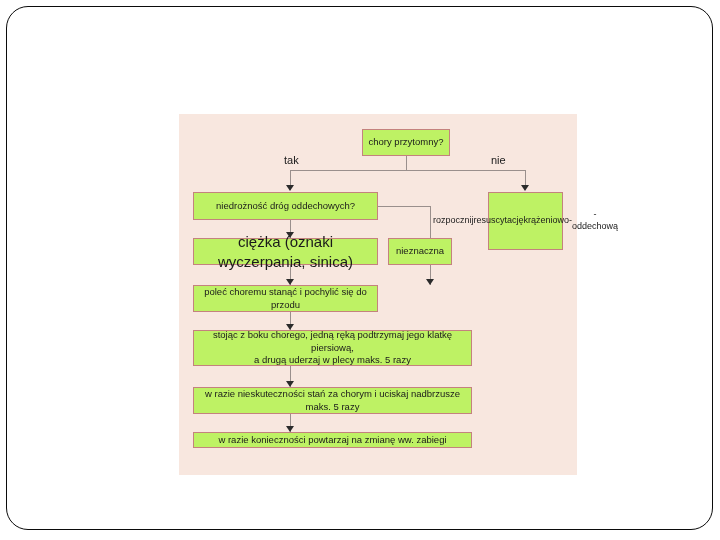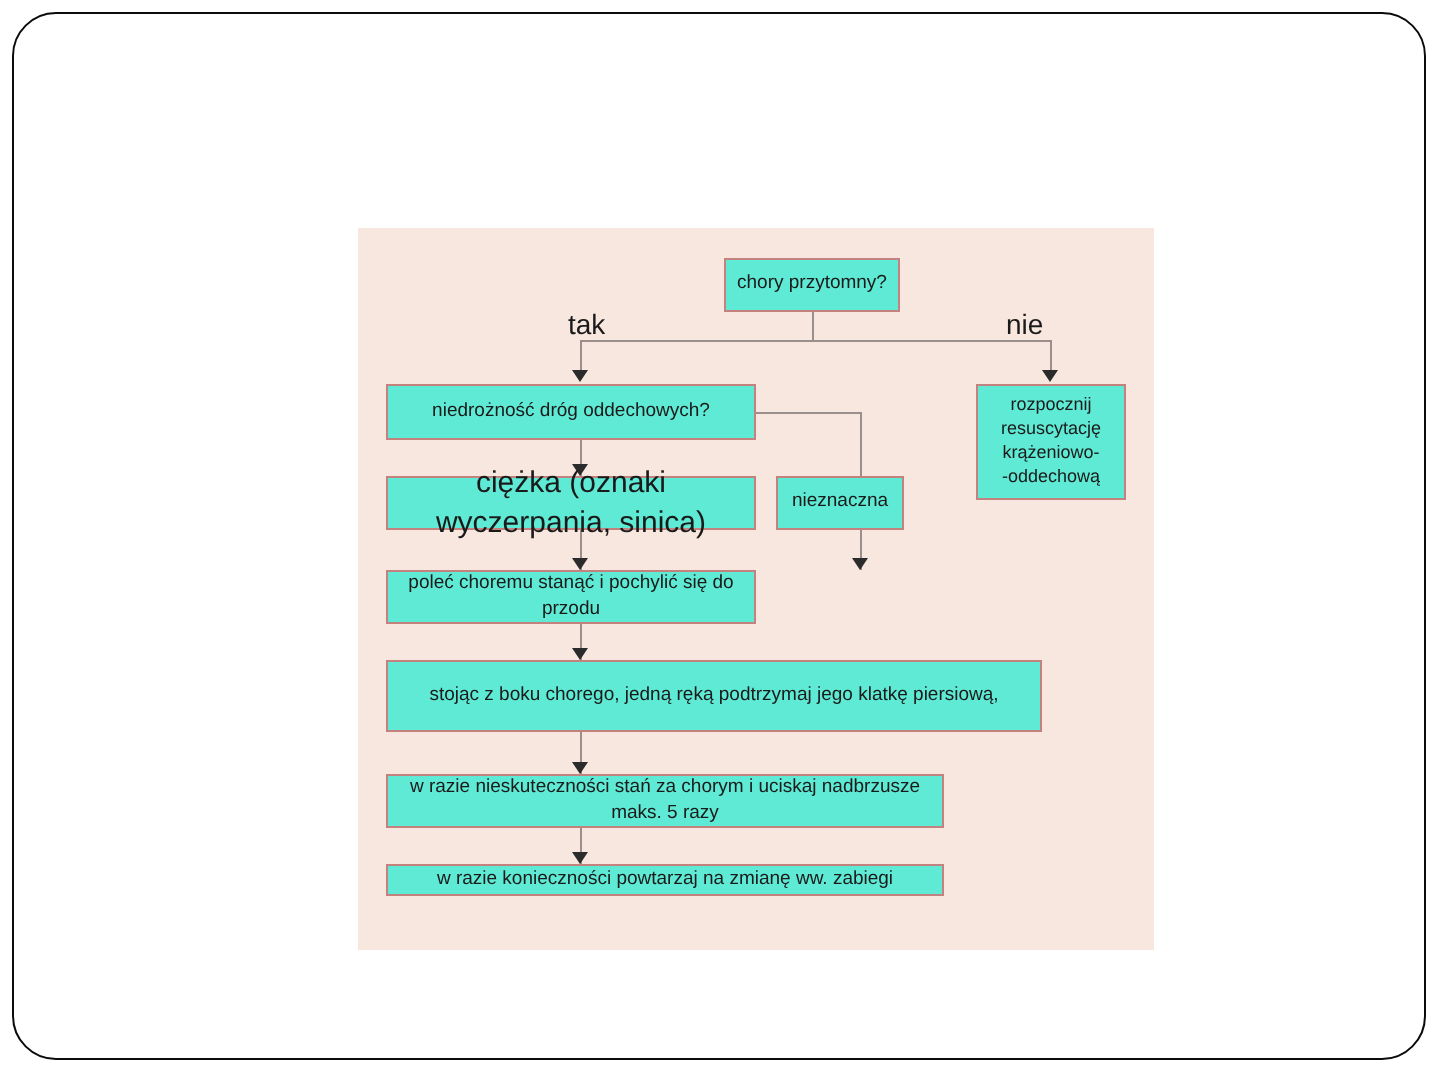--- a/index.html
+++ b/index.html
@@ -36,21 +36,21 @@
   #diagram-panel {
     position: absolute;
     left: 179px; top: 114px;
     width: 398px; height: 361px;
     background: #f8e7df;
   }
 
   
   .node {
     position: absolute;
-    background: #5eead4;
+    background: #bef264;
     border: 1.4px solid #c4827e;
     box-sizing: border-box;
     color: #1a1a1a;
     display: flex;
     align-items: center;
     justify-content: center;
     text-align: center;
     line-height: 1.32;
     padding: 1px 4px;
   }
@@ -70,21 +70,21 @@
   .arrowhead {
     position: absolute;
     width: 0; height: 0;
     border-left: 4.2px solid transparent;
     border-right: 4.2px solid transparent;
     border-top: 6.5px solid #2b2b2b;
   }
 
   .edge-label {
     position: absolute;
-    font-size: 14px;
+    font-size: 11px;
     color: #1a1a1a;
     white-space: nowrap;
   }
 </style>
 </head>
 <body>
 
 <div id="slide">
 
   <div id="slide-frame"></div>
@@ -116,52 +116,53 @@
     <div class="vline" style="left:111px; top:198px; height:18px;"></div>
     <div class="arrowhead" style="left:107.4px; top:210px;"></div>
 
     <div class="vline" style="left:111px; top:252px; height:21px;"></div>
     <div class="arrowhead" style="left:107.4px; top:267px;"></div>
 
     <div class="vline" style="left:111px; top:300px; height:18px;"></div>
     <div class="arrowhead" style="left:107.4px; top:312px;"></div>
 
     <div class="edge-label" style="left:105px; top:40px;">tak</div>
-    <div class="edge-label" style="left:324px; top:40px;">nie</div>
+    <div class="edge-label" style="left:312px; top:40px;">nie</div>
 
     <div class="node" style="left:183px; top:15px; width:88px; height:27px; font-size:9.5px;">
       <span>chory przytomny?</span>
     </div>
 
     <div class="node" style="left:14px; top:78px; width:185px; height:28px; font-size:9.5px;justify-content:center;">
       <span>niedrożność dróg oddechowych?</span>
     </div>
 
-    <div class="node" style="left:309px; top:78px; width:75px; height:58px; font-size:9px; flex-direction:column; justify-content:center;">
+    <div class="node" style="left:309px; top:78px; width:75px; height:58px; font-size:9px; flex-direction:row; justify-content:center;">
       <span>rozpocznij</span>
       <span>resuscytację</span>
       <span>krążeniowo-</span>
       <span>-oddechową</span>
     </div>
 
     <div class="node" style="left:14px; top:124px; width:185px; height:27px; font-size:15px;">
       <span>ciężka (oznaki wyczerpania, sinica)</span>
     </div>
 
     <div class="node" style="left:209px; top:124px; width:64px; height:27px; font-size:9.5px;">
       <span>nieznaczna</span>
     </div>
 
     <div class="node" style="left:14px; top:171px; width:185px; height:27px; font-size:9.5px;">
       <span>poleć choremu stanąć i pochylić się do przodu</span>
     </div>
 
 
-    <div class="node" style="left:14px; top:216px; width:328px; height:36px; font-size:9.5px; flex-direction:column; justify-content:center;">
+    <div class="node" style="left:14px; top:216px; width:279px; height:36px; font-size:9.5px; flex-direction:column; justify-content:center;">
       <span>stojąc z boku chorego, jedną ręką podtrzymaj jego klatkę piersiową,</span>
+      <span>a drugą uderzaj w plecy maks. 5 razy</span>
     </div>
 
     <div class="node" style="left:14px; top:273px; width:279px; height:27px; font-size:9.5px;">
       <span>w razie nieskuteczności stań za chorym i uciskaj nadbrzusze maks. 5 razy</span>
     </div>
 
     <div class="node" style="left:14px; top:318px; width:279px; height:16px; font-size:9.5px;">
       <span>w razie konieczności powtarzaj na zmianę ww. zabiegi</span>
     </div>
 

